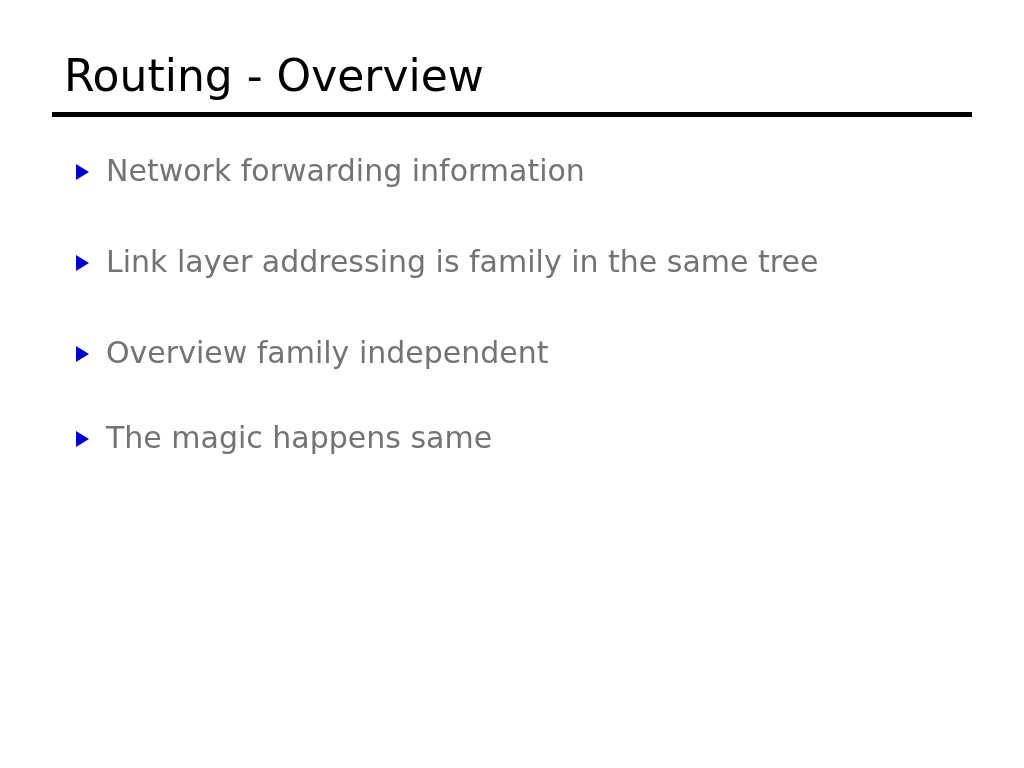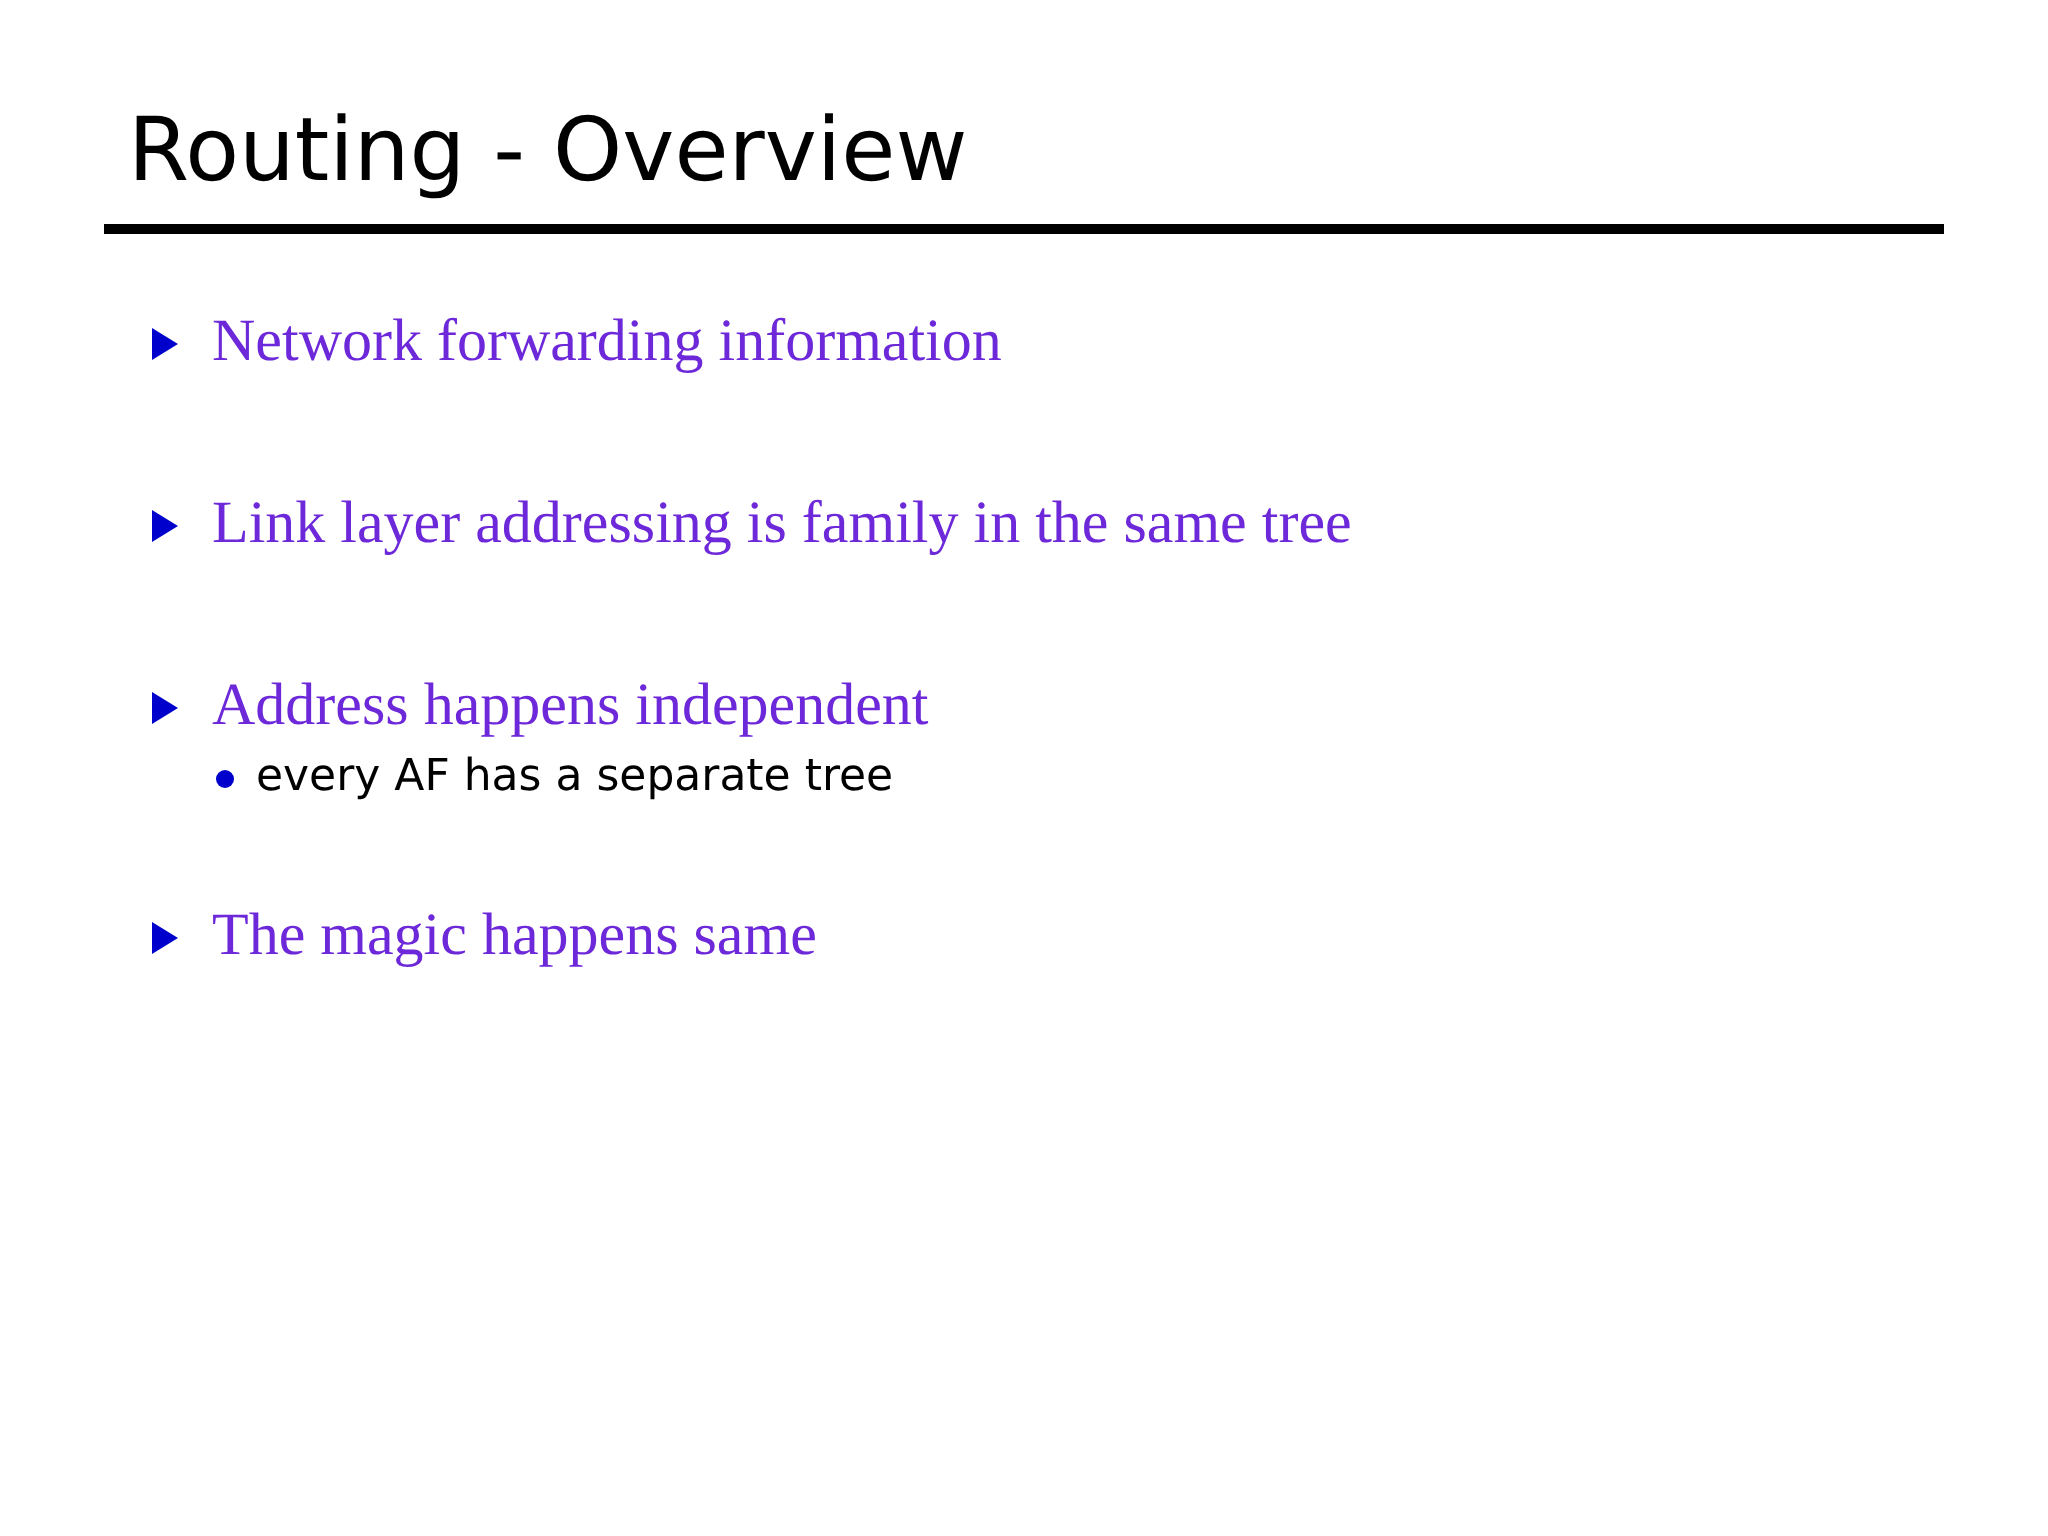--- a/index.html
+++ b/index.html
@@ -52,23 +52,22 @@
     top: 152px;
     width: 900px;
   }
 
   .bullet-l1 {
     position: relative;
     display: block;
     padding-left: 36px;
     font-size: 30px;
     line-height: 38px;
-    color: #6d28d9;
+    color: #737373;
     white-space: nowrap;
-    font-family: Liberation Serif, serif;
   }
 
   .bullet-l1 .marker-triangle {
     position: absolute;
     left: 6px;
     top: 12px;
     width: 0;
     height: 0;
     border-top: 8px solid transparent;
     border-bottom: 8px solid transparent;
@@ -120,29 +119,25 @@
 
     <div class="bullet-l1">
       <span class="marker-triangle"></span>
       <span>Link layer addressing is family in the same tree</span>
     </div>
 
     <div class="gap-l1"></div>
 
     <div class="bullet-l1">
       <span class="marker-triangle"></span>
-      <span>Address happens independent</span>
+      <span>Overview family independent</span>
     </div>
 
     <div class="gap-l2"></div>
 
-    <div class="bullet-l2">
-      <span class="marker-dot"></span>
-      <span>every AF has a separate tree</span>
-    </div>
 
     <div class="gap-after-sub"></div>
 
     <div class="bullet-l1">
       <span class="marker-triangle"></span>
       <span>The magic happens same</span>
     </div>
 
   </div>
 </div>

